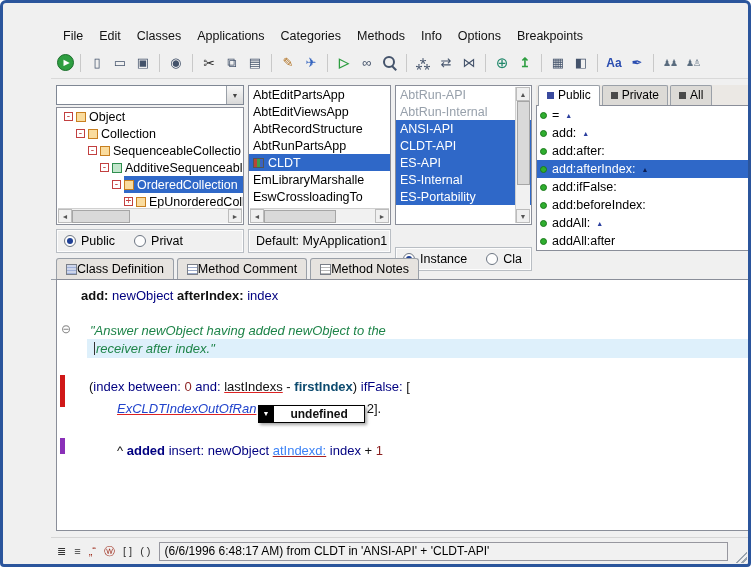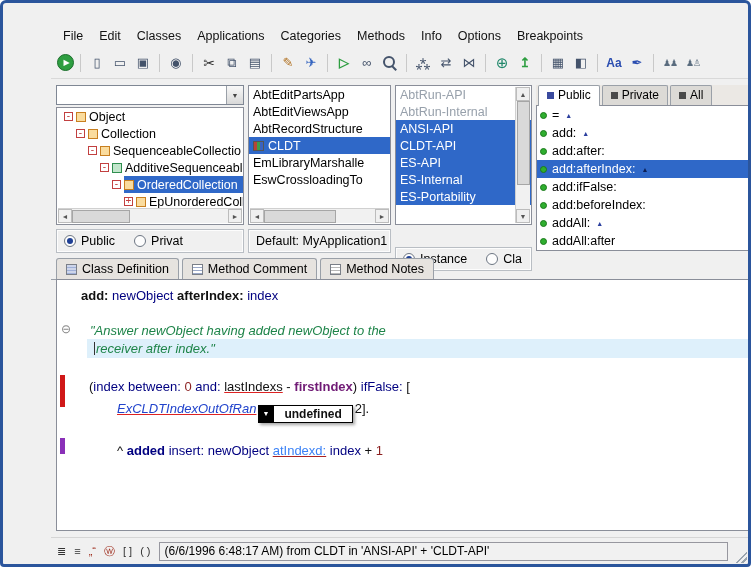--- a/index.html
+++ b/index.html
@@ -109,21 +109,21 @@
   .grp-scope{left:344px;top:222px;width:137px;}
   .radio{width:12px;height:12px;border-radius:50%;border:1px solid #6d7683;background:#fdfdfd;
     position:relative;flex:0 0 auto;}
   .radio.on::after{content:"";position:absolute;left:2px;top:2px;width:6px;height:6px;
     border-radius:50%;background:#1e3f94;}
   .rlabel{margin-right:14px;}
 
   
   .edtabs{position:absolute;left:0;top:232px;width:745px;height:23px;border-bottom:1px solid #9aa0a8;
     padding-left:5px;display:flex;align-items:flex-end;gap:3px;}
-  .edtab{display:flex;align-items:center;gap:5px;padding:3px 9px;font-size:12.5px;background:#e6e3df;
+  .edtab{display:flex;align-items:center;padding:3px 9px;font-size:12.5px;background:#e6e3df;
     border:1px solid #9aa0a8;border-bottom:none;border-radius:3px 3px 0 0;height:21px;}
   .edtab.active{background:#fff;margin-bottom:-1px;height:23px;z-index:3;position:relative;}
   .eticon{width:11px;height:11px;border:1px solid #7a7f88;flex:0 0 auto;}
   .eticon.def{background:repeating-linear-gradient(#cdd5ea 0 2px,#9fb0d8 2px 3px);}
   .eticon.src{border-color:#7c2a14;background:repeating-linear-gradient(#c14f33 0 2px,#e8b0a0 2px 3px);}
   .eticon.cmt{background:repeating-linear-gradient(#fff 0 2px,#9aa8c8 2px 3px);}
   .eticon.note{background:repeating-linear-gradient(#fff 0 2px,#b8b8b8 2px 3px);}
 
   
   .editor{position:absolute;left:5px;top:254px;width:735px;height:252px;background:#fff;
@@ -132,31 +132,31 @@
   .hlband{position:absolute;left:30px;right:2px;top:59px;height:19px;background:#def0fb;}
   .caret{display:inline-block;width:1px;height:13px;background:#333;vertical-align:-2px;margin-right:1px;}
   .fold{position:absolute;left:4px;top:42px;color:#8a8a8a;font-size:12px;}
   .bp-red{position:absolute;left:3px;top:95px;width:5px;height:32px;background:#d01818;}
   .bp-purple{position:absolute;left:3px;top:158px;width:5px;height:16px;background:#8a30b8;}
   .cmt{color:#1e8449;font-style:italic;}
   .tk-b{font-weight:bold;color:#111;}
   .tk-pl{color:#111;}
   .tk-id{color:#000080;}
   .tk-kw{color:#000080;}
-  .tk-kwb{color:#701a75;font-weight:bold;}
+  .tk-kwb{color:#0c4a6e;font-weight:bold;}
   .tk-num{color:#8b1f1f;}
   .tk-err{color:#111;text-decoration:underline;text-decoration-color:#d22;}
   .tk-exc{color:#2244cc;font-style:italic;text-decoration:underline;text-decoration-color:#d22;}
   .tk-self{color:#000080;font-weight:bold;}
   .tk-uline{color:#3b82f6;text-decoration:underline;text-decoration-color:#a22;}
   .popup{display:inline-flex;align-items:stretch;vertical-align:-3px;margin:0 2px;
     box-shadow:2px 2px 3px rgba(0,0,0,.35);}
   .popup-btn{width:15px;background:#000;color:#fff;font-size:7px;display:flex;
     align-items:center;justify-content:center;}
-  .popup-box{border:1px solid #000;background:#fff;font-weight:bold;font-size:12px;padding:1px 10px;}
+  .popup-box{border:1px solid #000;background:#fff;font-weight:bold;font-size:12px;padding:1px 16px;}
 
   
   .statusbar{position:absolute;left:0;right:0;top:512px;height:27px;border-top:1px solid #d5d5d5;
     display:flex;align-items:center;padding:0 6px;gap:8px;}
   .sico{font-size:11px;color:#333;flex:0 0 auto;}
   .sico.red{color:#a03020;}
   .smsg{flex:1;height:19px;border:1px solid #97979f;background:#f1f1f1;display:flex;
     align-items:center;padding-left:5px;font-size:12px;margin-right:14px;
     white-space:nowrap;overflow:hidden;}
   .grip{position:absolute;right:1px;bottom:1px;width:13px;height:13px;
@@ -269,20 +269,23 @@
     <div class="pane pane-apps">
       <div class="lrow">
           <span>AbtEditPartsApp</span>
         </div>
       <div class="lrow">
           <span>AbtEditViewsApp</span>
         </div>
       <div class="lrow">
           <span>AbtRecordStructure</span>
         </div>
+      <div class="lrow">
+          <span>AbtRunPartsApp</span>
+        </div>
       <div class="lrow sel">
         <span class="appicon"></span>
         <span>CLDT</span>
       </div>
       <div class="lrow">
           <span>EmLibraryMarshalle</span>
         </div>
       <div class="lrow">
           <span>EswCrossloadingTo</span>
         </div>

